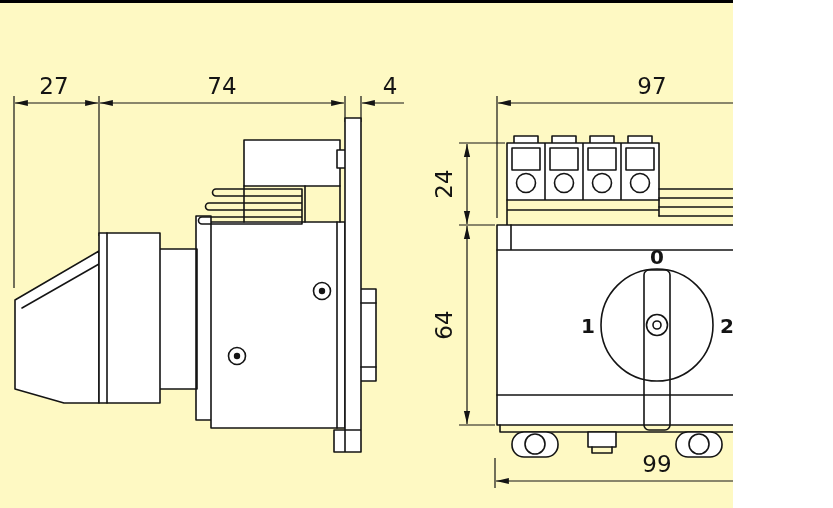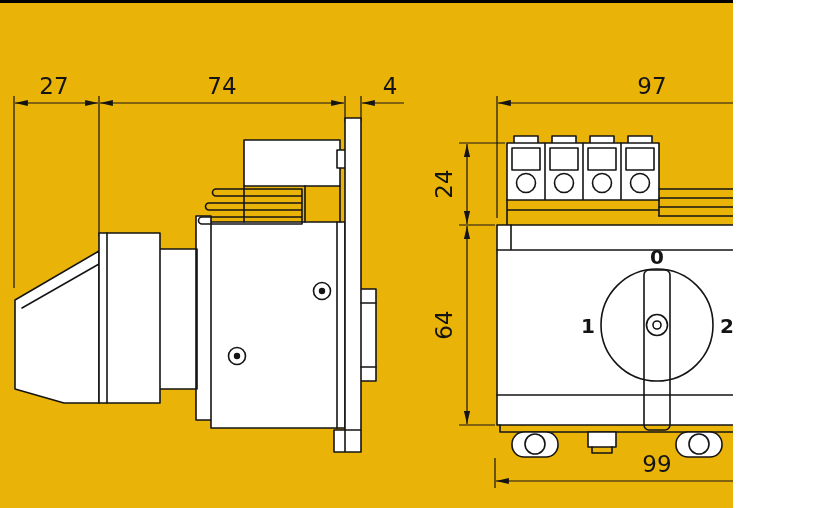--- a/index.html
+++ b/index.html
@@ -1,16 +1,16 @@
 <!DOCTYPE html>
 <html><head>
 <meta charset="utf-8">
 <style>
   html,body{margin:0;padding:0;background:#ffffff;}
-  .canvas{position:relative;width:733px;height:508px;background:#eab308;overflow:hidden;
+  .canvas{position:relative;width:733px;height:508px;background:#fef9c3;overflow:hidden;
           font-family:"DejaVu Sans",sans-serif;}
   .top-border{position:absolute;top:0;left:0;width:833px;height:3px;background:#000;}
   svg{position:absolute;top:0;left:0;display:block;}
   .dim{stroke:#141414;stroke-width:1.2;fill:none;}
   .obj{stroke:#141414;stroke-width:1.6;fill:none;stroke-linejoin:round;stroke-linecap:round;}
   .objw{stroke:#141414;stroke-width:1.6;fill:#ffffff;stroke-linejoin:round;}
   .dimtxt{font-family:"DejaVu Sans",sans-serif;font-size:23px;fill:#141414;text-anchor:middle;}
   .postxt{font-family:"DejaVu Sans",sans-serif;font-size:20px;font-weight:bold;fill:#141414;text-anchor:middle;}
 </style>
 </head>

